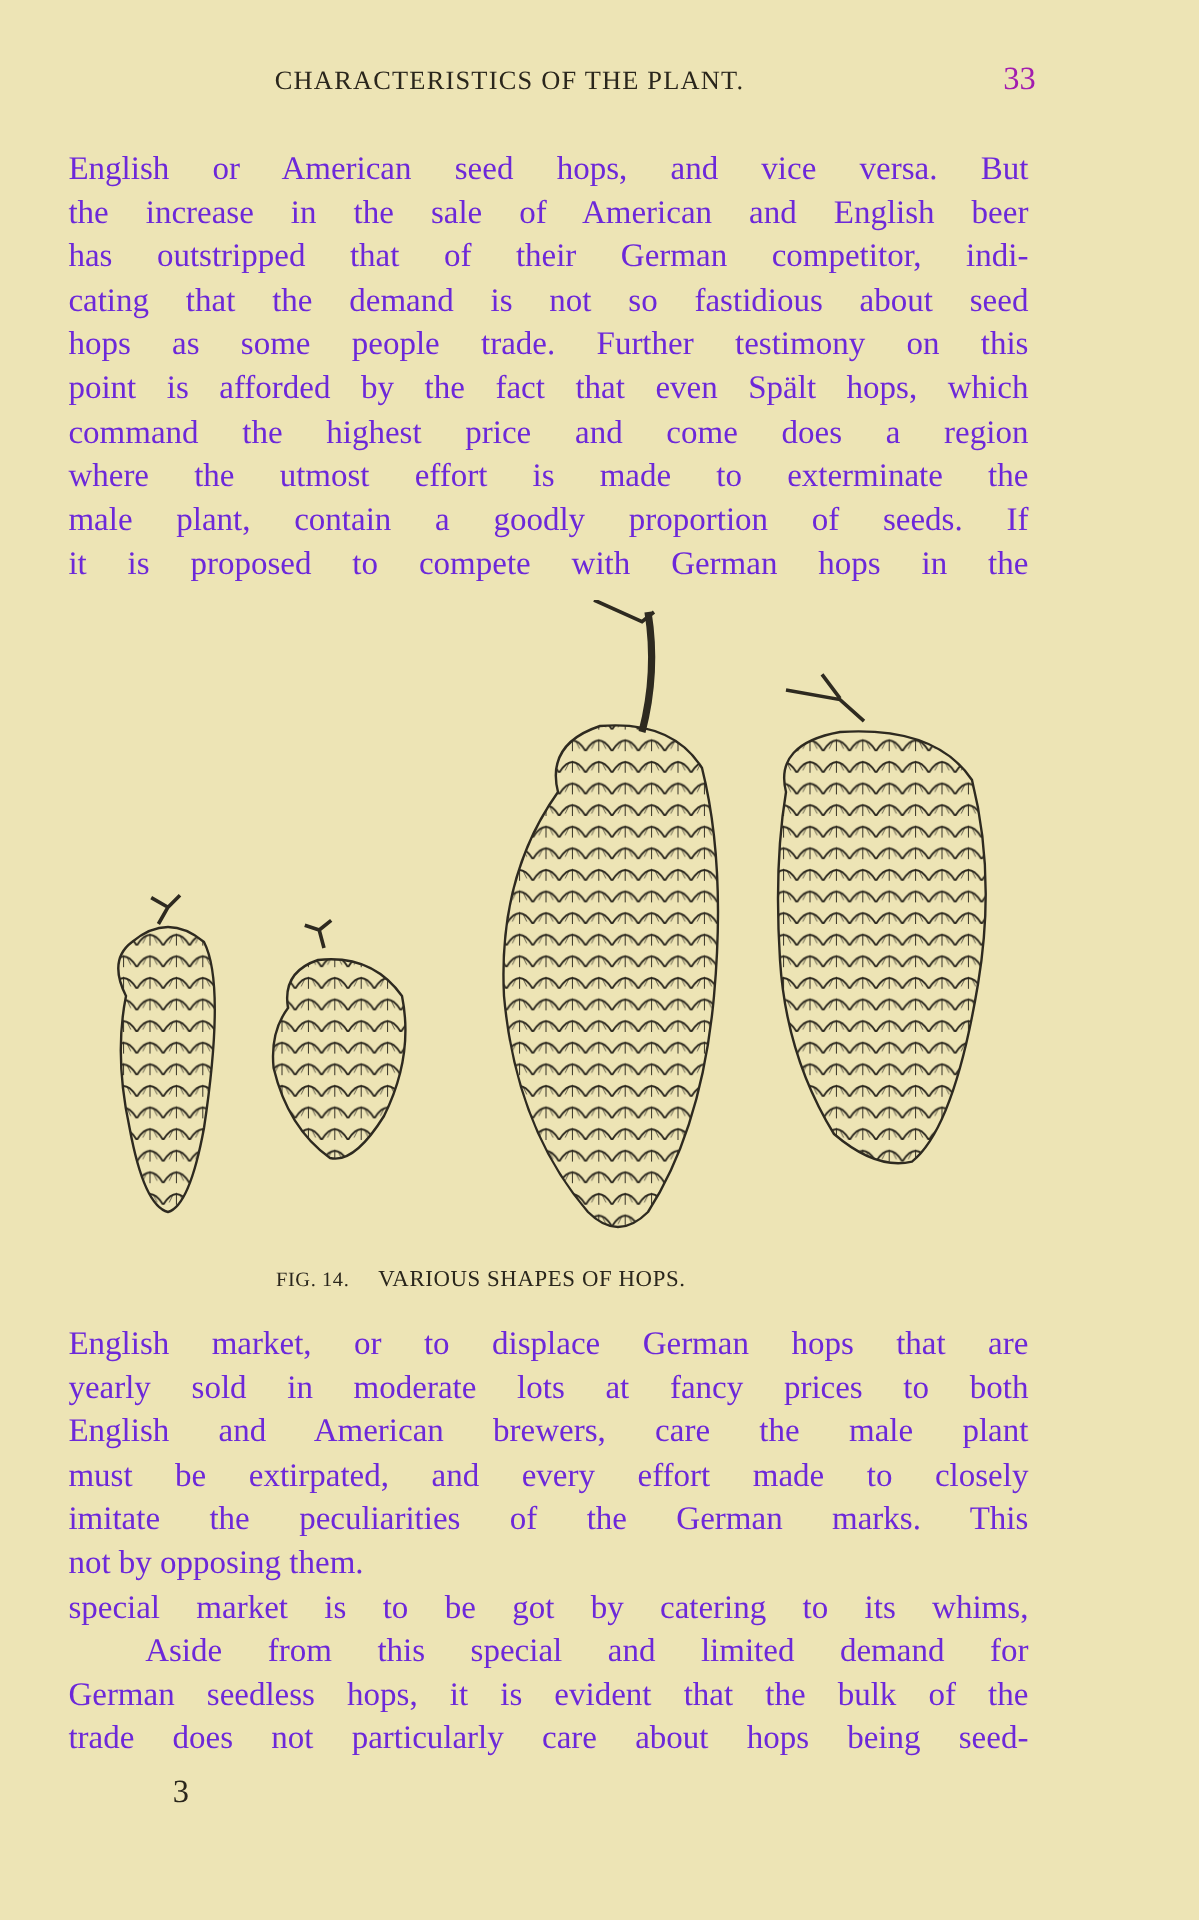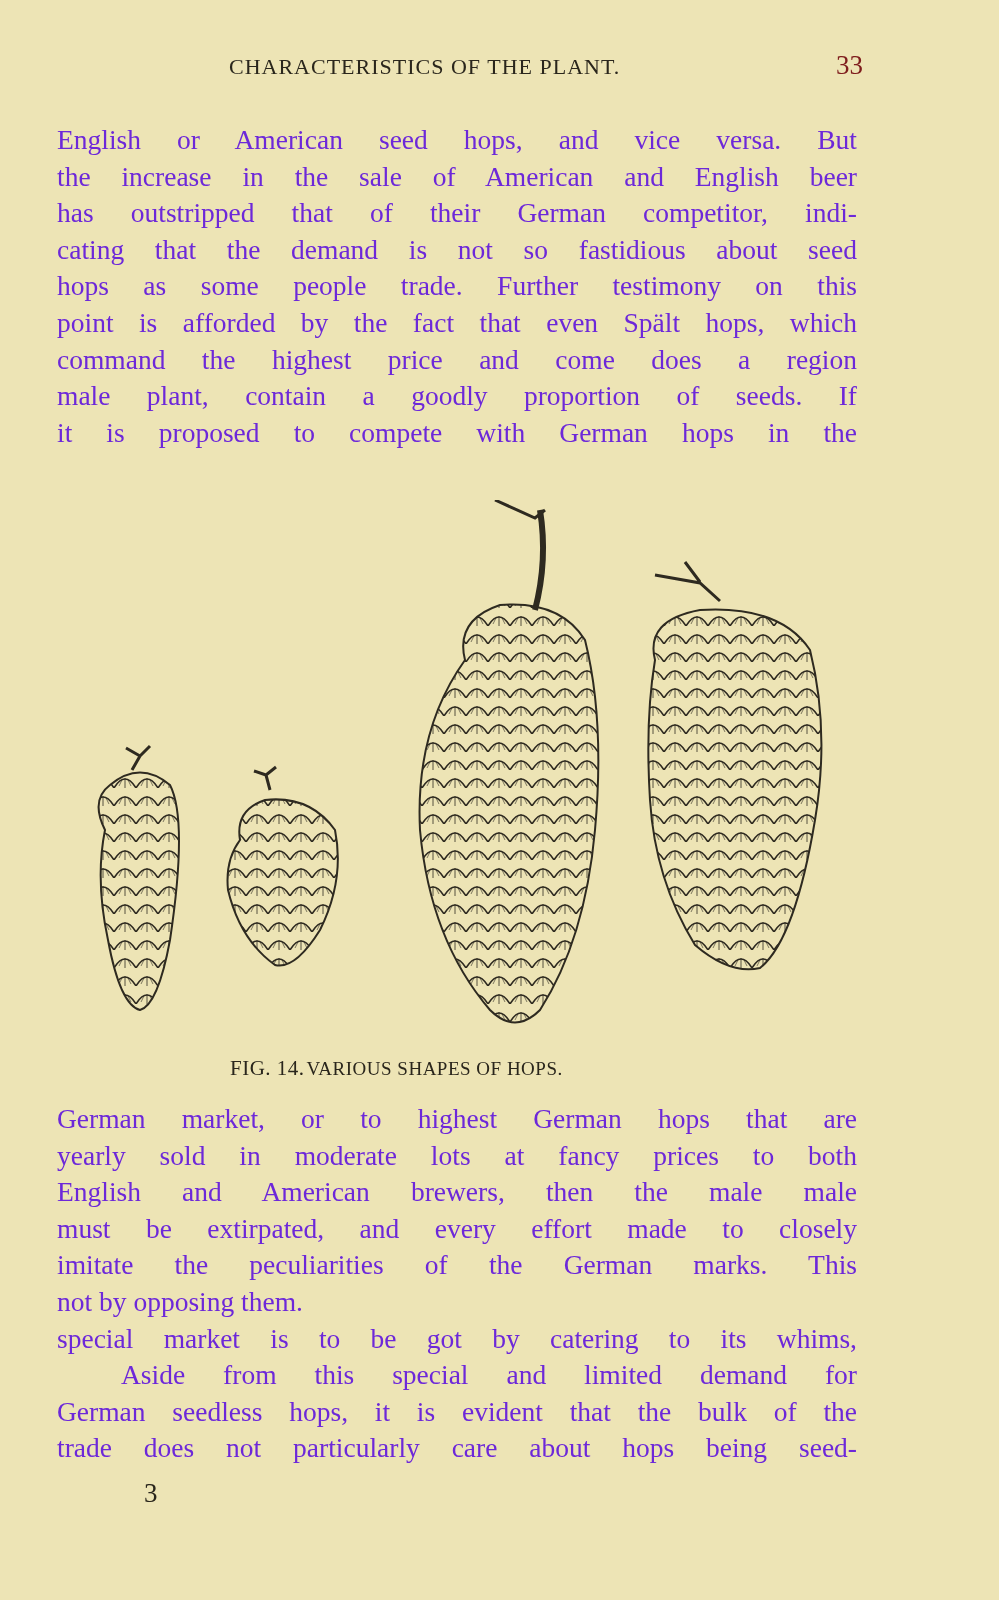--- a/index.html
+++ b/index.html
@@ -12,21 +12,21 @@
   }
   .header {
     position:absolute; top:50px; left:12px; width:999px; height:36px;
   }
   .running-head {
     position:absolute; left:217px; top:4px;
     font-size:22px; letter-spacing:1px; color:#2a261c;
   }
   .page-number {
     position:absolute; left:824px; top:0px;
-    font-size:27px; color:#7f1d1d;
+    font-size:27px; color:#a21caf;
   }
   .para {
     position:absolute; left:57px; width:800px;
     font-size:27.5px; line-height:36.6px;
     text-align:justify; color:#6d28d9;
     margin:0;
   }
   .para .line {
     display:block; text-align:justify; text-align-last:justify;
     white-space:nowrap; height:36.6px;
@@ -36,21 +36,21 @@
   #p1 { top:122px; }
   #p2 { top:1101px; }
   .figure {
     position:absolute; left:70px; top:500px; width:800px; height:540px;
   }
   .figure svg { width:100%; height:100%; }
   .caption {
     position:absolute; left:230px; top:1056px;
     font-size:19px; letter-spacing:0.5px; color:#2a261c;
   }
-  .caption .fig-num { font-size:21px; margin-right:2px;text-align:center; }
+  .caption .fig-num { font-size:17px; margin-right:24px;text-align:center; }
   .signature {
     position:absolute; left:144px; top:1478px;
     font-size:27px; color:#2a261c;
   }
 </style>
 </head>
 <body>
 
 <div class="header">
   <span class="running-head">CHARACTERISTICS OF THE PLANT.</span>
@@ -58,20 +58,21 @@
 </div>
 
 <div class="para" id="p1">
   <span class="line">English or American seed hops, and vice versa. But</span>
   <span class="line">the increase in the sale of American and English beer</span>
   <span class="line">has outstripped that of their German competitor, indi-</span>
   <span class="line">cating that the demand is not so fastidious about seed</span>
   <span class="line">hops as some people trade. Further testimony on this</span>
   <span class="line">point is afforded by the fact that even Spält hops, which</span>
   <span class="line">command the highest price and come does a region</span>
+  <span class="line">where the utmost effort is made to exterminate the</span>
   <span class="line">male plant, contain a goodly proportion of seeds. If</span>
   <span class="line">it is proposed to compete with German hops in the</span>
 </div>
 
 <div class="figure">
   <svg viewBox="0 0 800 540">
     <defs>
       <pattern id="bracts" width="22" height="18" patternUnits="userSpaceOnUse">
         <path d="M0 18 Q11 0 22 18" fill="none" stroke="#2e2a20" stroke-width="1.6"></path>
         <path d="M11 18 L11 8" stroke="#2e2a20" stroke-width="0.8"></path>
@@ -100,23 +101,23 @@
       <path d="M585 160 Q575 120 630 110 Q710 105 740 150 Q760 230 745 320 Q725 440 690 468 Q660 475 625 445 Q585 380 580 300 Q575 220 585 160Z" fill="url(#bracts)" stroke="#2e2a20" stroke-width="2"></path>
     </g>
   </svg>
 </div>
 
 <div class="caption">
   <span class="fig-num">FIG. 14.</span><span>VARIOUS SHAPES OF HOPS.</span>
 </div>
 
 <div class="para" id="p2">
-  <span class="line">German market, or to highest German hops that are</span>
+  <span class="line">English market, or to displace German hops that are</span>
   <span class="line">yearly sold in moderate lots at fancy prices to both</span>
-  <span class="line">English and American brewers, then the male male</span>
+  <span class="line">English and American brewers, care the male plant</span>
   <span class="line">must be extirpated, and every effort made to closely</span>
   <span class="line">imitate the peculiarities of the German marks. This</span>
   <span class="line last">not by opposing them.</span>
   <span class="line">special market is to be got by catering to its whims,</span>
   <span class="line indent">Aside from this special and limited demand for</span>
   <span class="line">German seedless hops, it is evident that the bulk of the</span>
   <span class="line">trade does not particularly care about hops being seed-</span>
 </div>
 
 <div class="signature">3</div>

